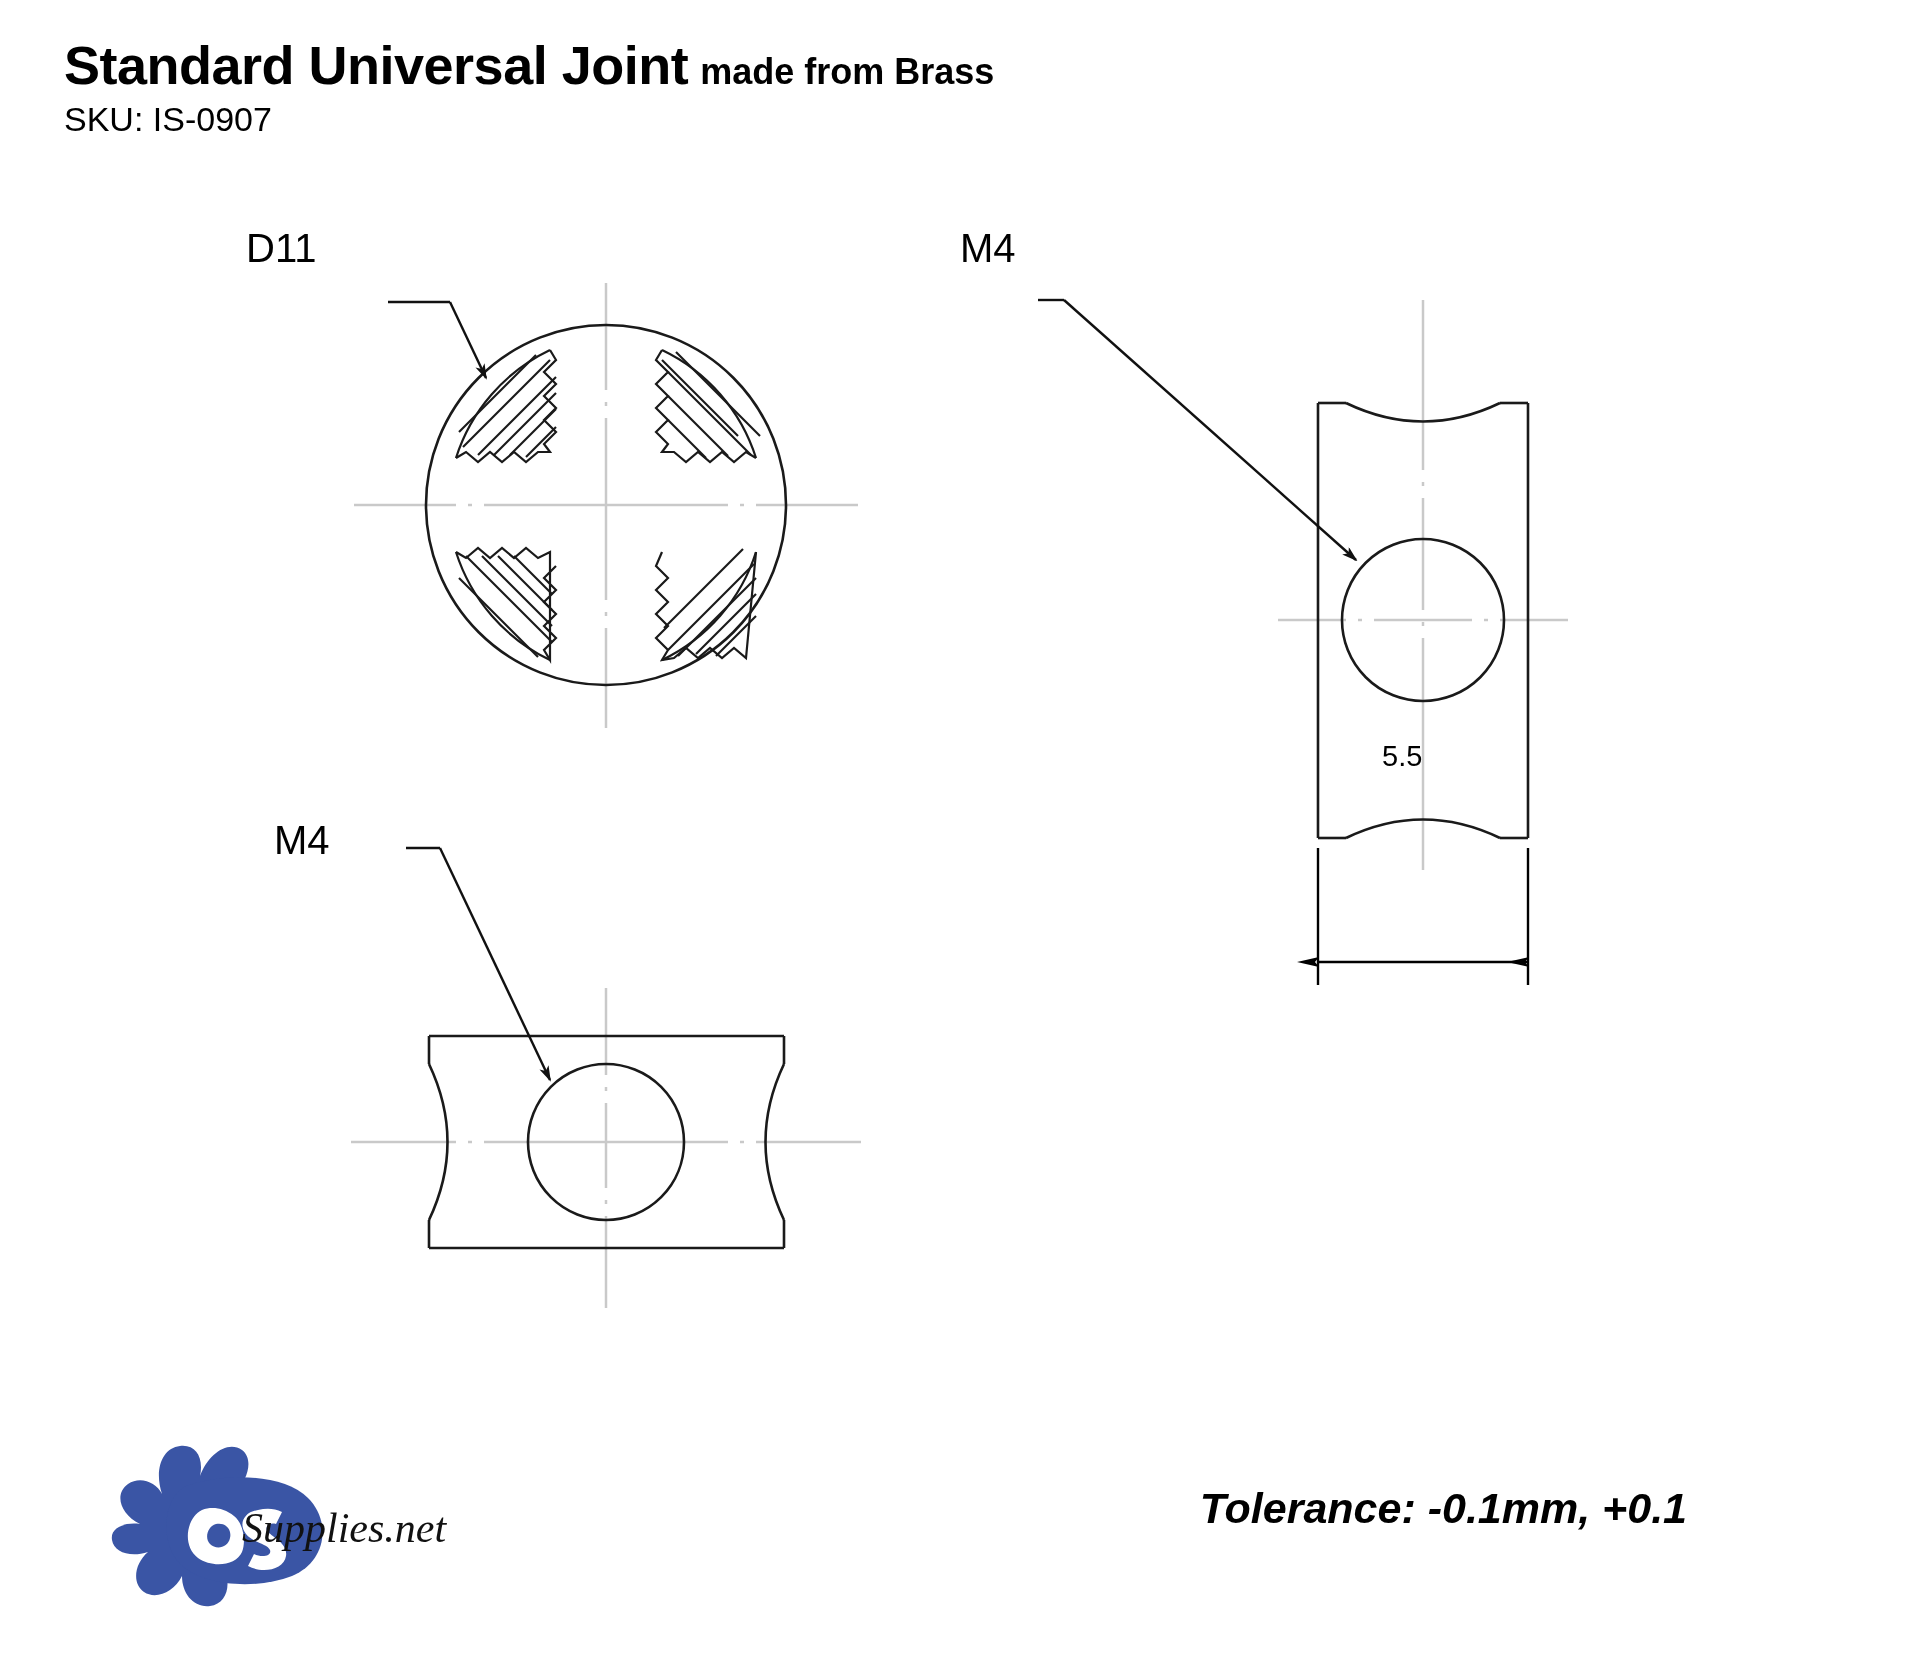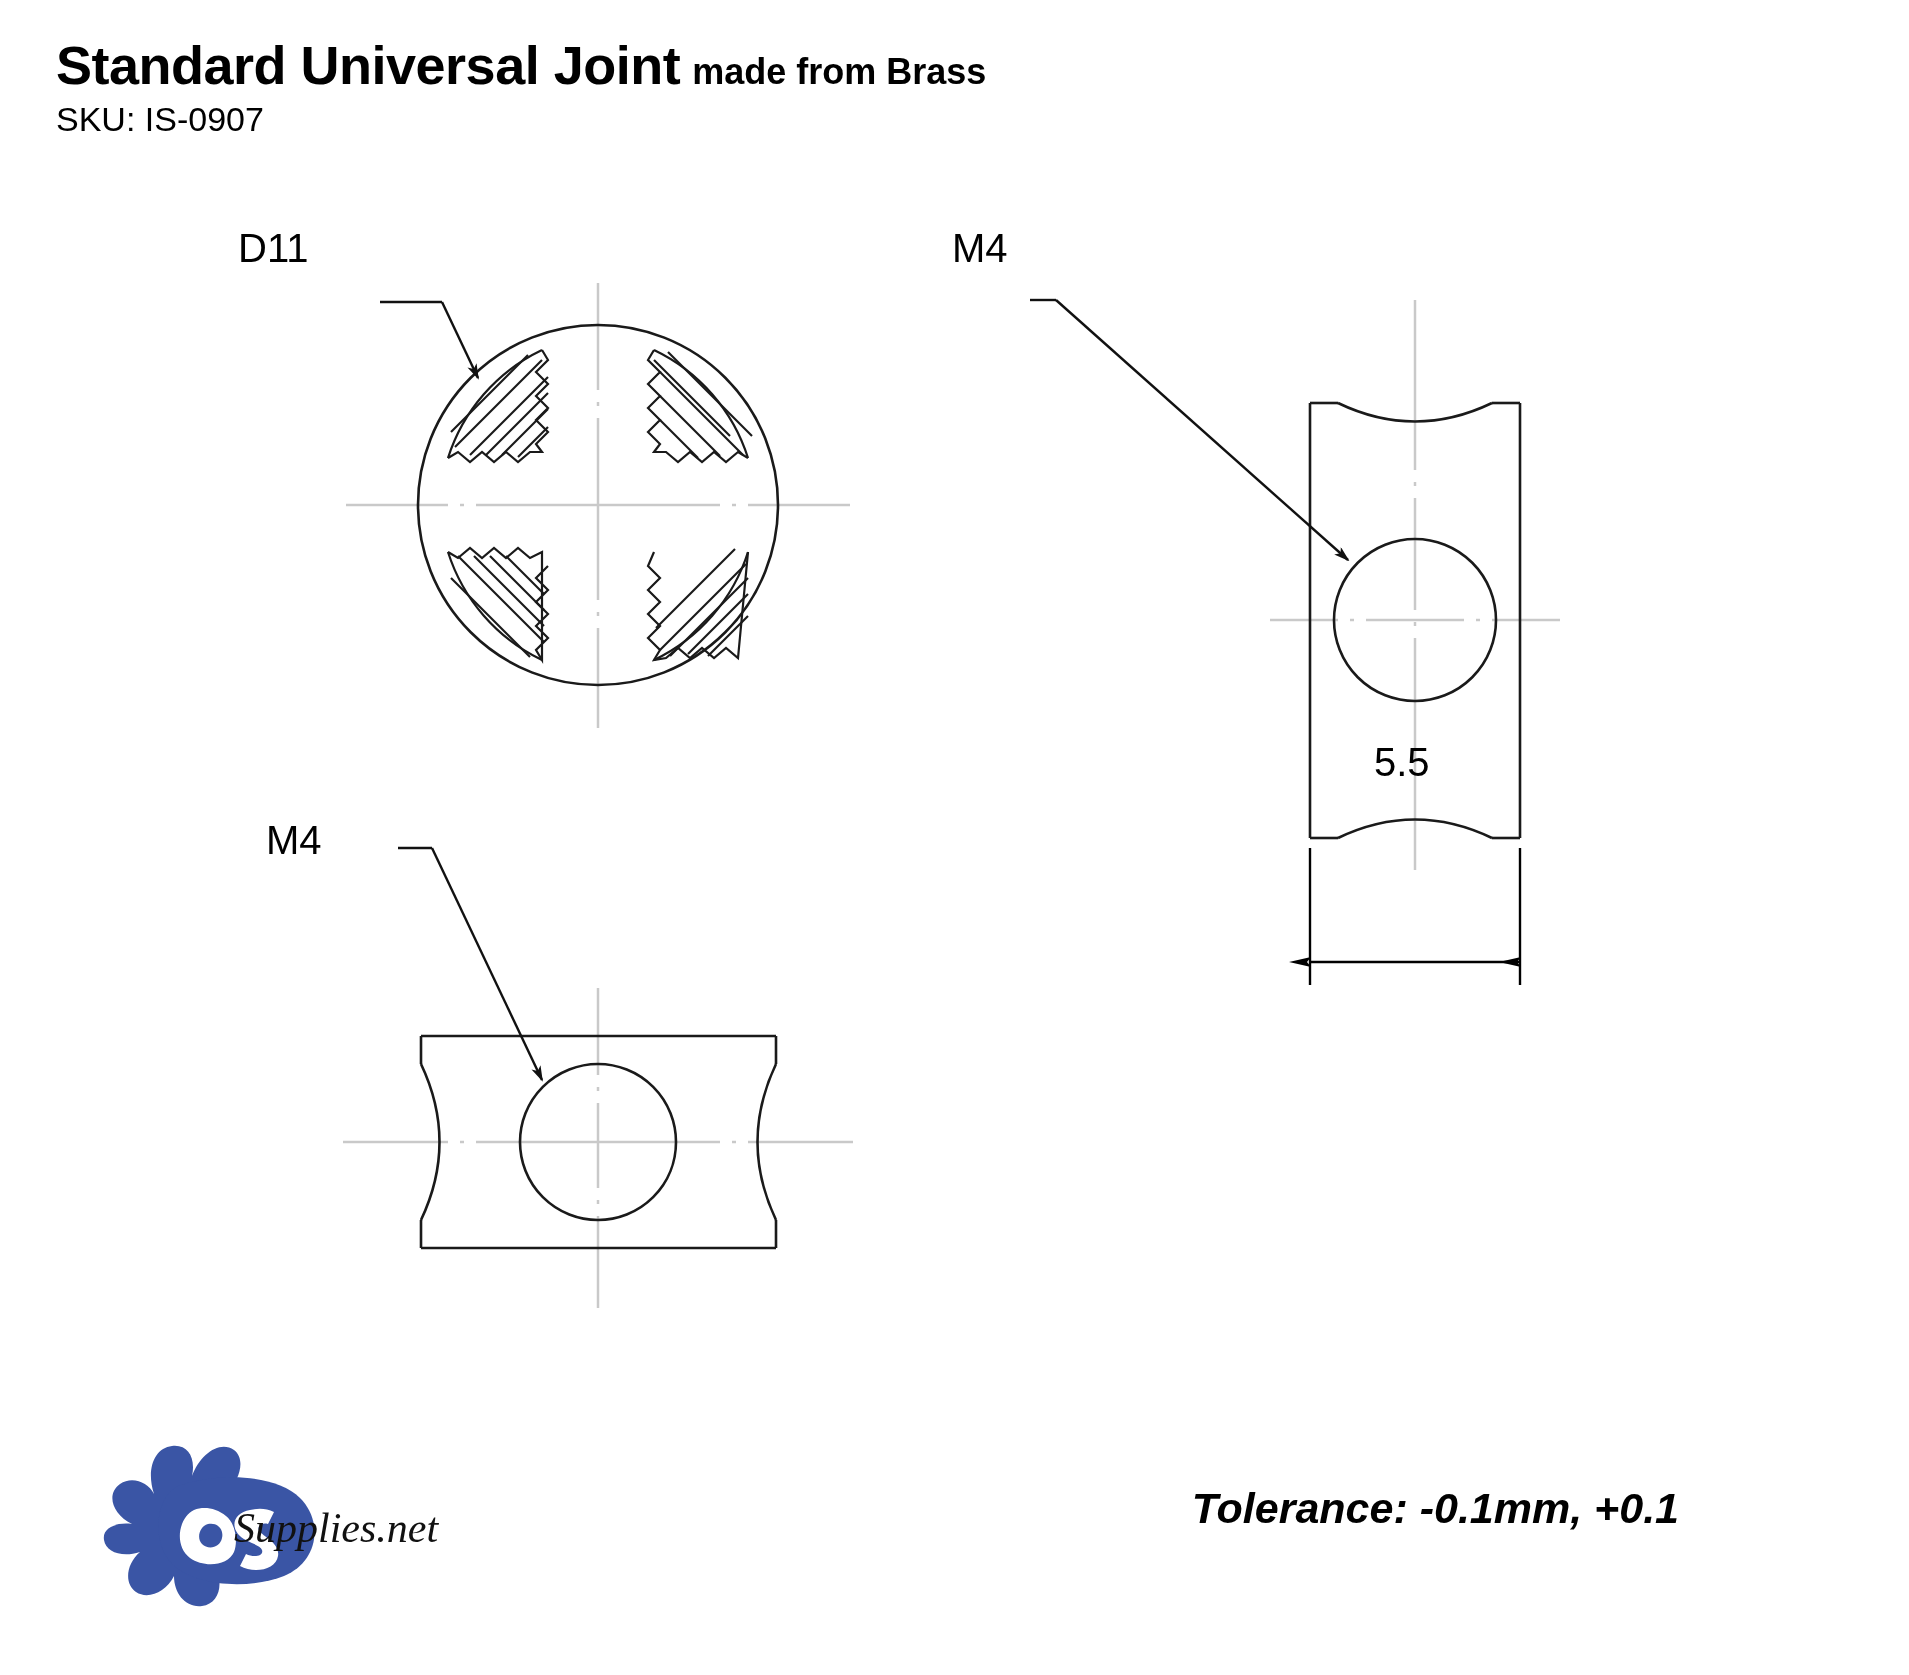--- a/index.html
+++ b/index.html
@@ -1,37 +1,37 @@
 <!DOCTYPE html>
 <html><head>
 <meta charset="utf-8">
 <style>
   html,body{margin:0;padding:0;background:#ffffff;}
   body{width:1909px;height:1675px;position:relative;overflow:hidden;
        font-family:"Liberation Sans",sans-serif;color:#000;}
 
-  #sheet{position:absolute;left:8px;top:0;width:1712px;height:1675px;padding-left:7px;}
+  #sheet{position:absolute;left:16px;top:0;width:1712px;height:1675px;padding-left:7px;}
 
   
   .title-wrap{position:absolute;left:48px;top:34px;white-space:nowrap;}
   .title-main{font-size:54px;font-weight:bold;letter-spacing:-0.5px;
               font-family:"Liberation Sans",sans-serif;}
   .title-sub{font-size:36px;font-weight:bold;margin-left:12px;}
   .sku{position:absolute;left:48px;top:100px;font-size:34px;font-weight:normal;
        white-space:nowrap;}
 
   
   #draw{position:absolute;left:0;top:0;width:1909px;height:1675px;}
 
   
   .lbl{position:absolute;font-size:40px;font-weight:normal;white-space:nowrap;}
   #lbl-d11{left:230px;top:226px;text-align:right;}
   #lbl-m4-top{left:944px;top:226px;}
   #lbl-m4-bot{left:258px;top:818px;}
-  #dim-55{position:absolute;left:1366px;top:740px;font-size:40px;}
+  #dim-55{position:absolute;left:1366px;top:740px;font-size:29px;}
 
   
   .notes{position:absolute;right:48px;top:1480px;text-align:right;
          font-size:43px;font-weight:bold;font-style:italic;line-height:1.32;}
 
   
   #logo{position:absolute;left:60px;top:1432px;width:430px;height:180px;}
   #logo-text{position:absolute;left:214px;top:1452px;width:280px;height:130px;}
   .logo-anim{position:absolute;left:0;top:0;font-size:48px;font-weight:bold;
              letter-spacing:-1px;color:#3a55a5;

